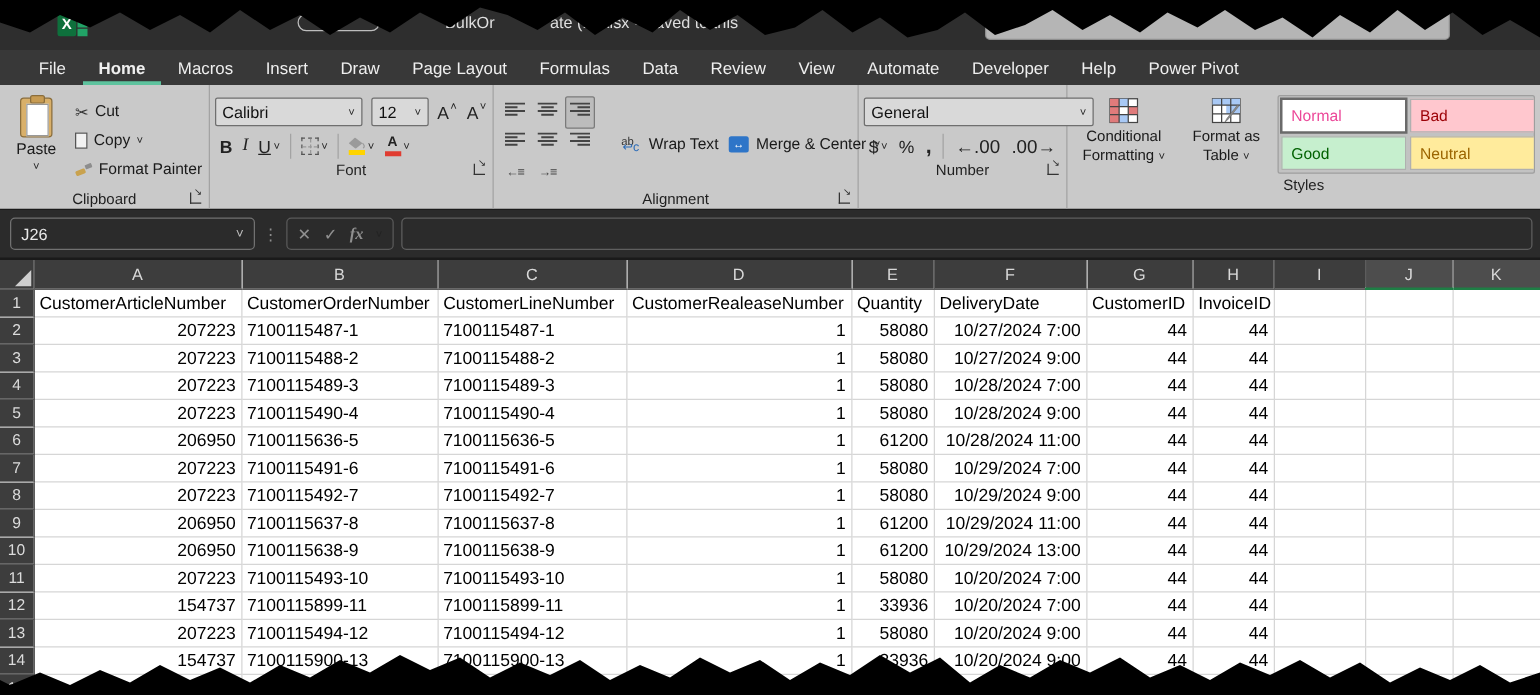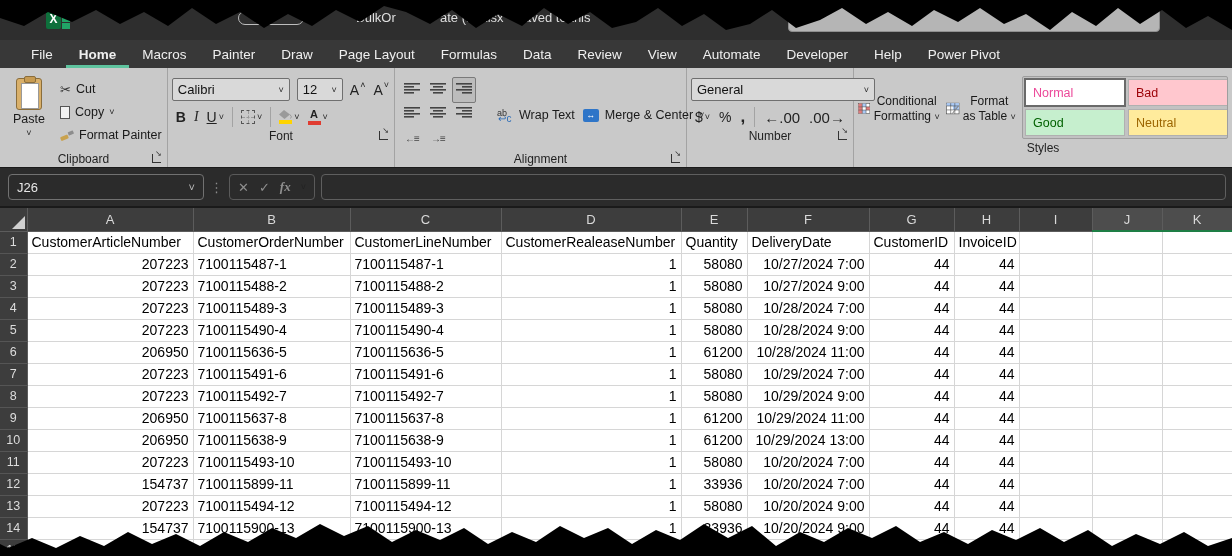--- a/index.html
+++ b/index.html
@@ -85,21 +85,21 @@
   .merge-ic { width:16px; height:13px; background:#2e75c8; border-radius:2px; color:#fff;
     font-size:9px; display:flex; align-items:center; justify-content:center; }
 
   
   .num-row { display:flex; align-items:center; gap:9px; padding-left:4px; }
   .nbtn { font-size:14px; color:#222; display:flex; align-items:center; gap:2px; }
   .dec-ic { font-size:15px; color:#222; letter-spacing:0; }
 
   
   .st-body { display:flex; padding-top:4px; gap:6px; }
-  .bigbtn { width:82px; display:flex; flex-direction:row; align-items:center; gap:3px; padding-top:2px; }
+  .bigbtn { width:82px; display:flex; flex-direction:column; align-items:center; gap:3px; padding-top:2px; }
   .bigbtn .cap { font-size:12px; color:#1a1a1a; text-align:center; line-height:1.25; }
   .gallery { width:206px; display:grid; grid-template-columns:100px 104px; grid-auto-rows:27px;
     gap:3px; padding:2px; background:#c2c2c2; border:1px solid #9e9e9e; border-radius:2px; overflow:hidden; }
   .gcell { font-size:12.5px; display:flex; align-items:center; padding-left:7px; border:1px solid #b0b0b0; }
   .gcell.sel { outline:2px solid #6a6a6a; outline-offset:-1px; border:1px solid #fff; }
 
   
   .fbar { height:40px; background:#2b2b2b; display:flex; align-items:center; padding:0 6px 0 8px; gap:6px;
     border-bottom:2px solid #1a1a1a; }
   .namebox { width:196px; height:26px; border:1px solid #717171; border-radius:4px; color:#e8e8e8;
@@ -151,21 +151,21 @@
     <span class="tb-title tb-frag1">BulkOr</span>
     <span class="tb-title tb-frag2">ate (1).xlsx  •  Saved to this</span>
     <span class="tb-chev">˅</span>
     <div class="tb-search"></div>
   </div>
 
   <div class="tabbar" id="tabbar">
       <div class="tab">File</div>
       <div class="tab active">Home</div>
       <div class="tab">Macros</div>
-      <div class="tab">Painter</div>
+      <div class="tab">Insert</div>
       <div class="tab">Draw</div>
       <div class="tab">Page Layout</div>
       <div class="tab">Formulas</div>
       <div class="tab">Data</div>
       <div class="tab">Review</div>
       <div class="tab">View</div>
       <div class="tab">Automate</div>
       <div class="tab">Developer</div>
       <div class="tab">Help</div>
       <div class="tab">Power Pivot</div>

